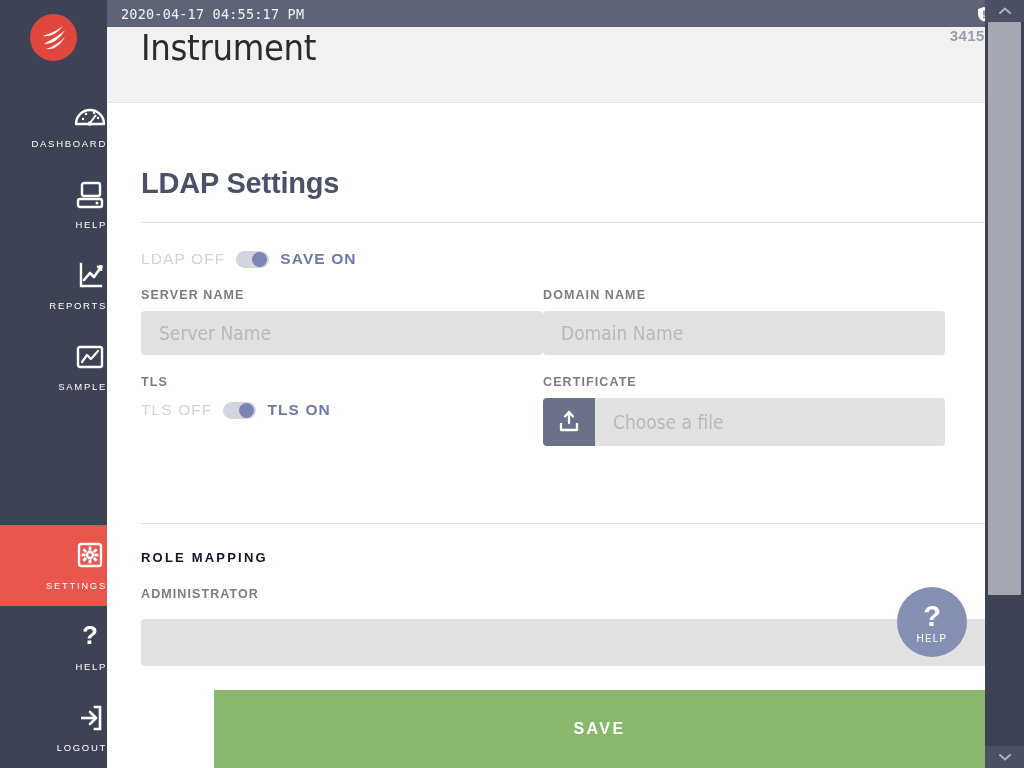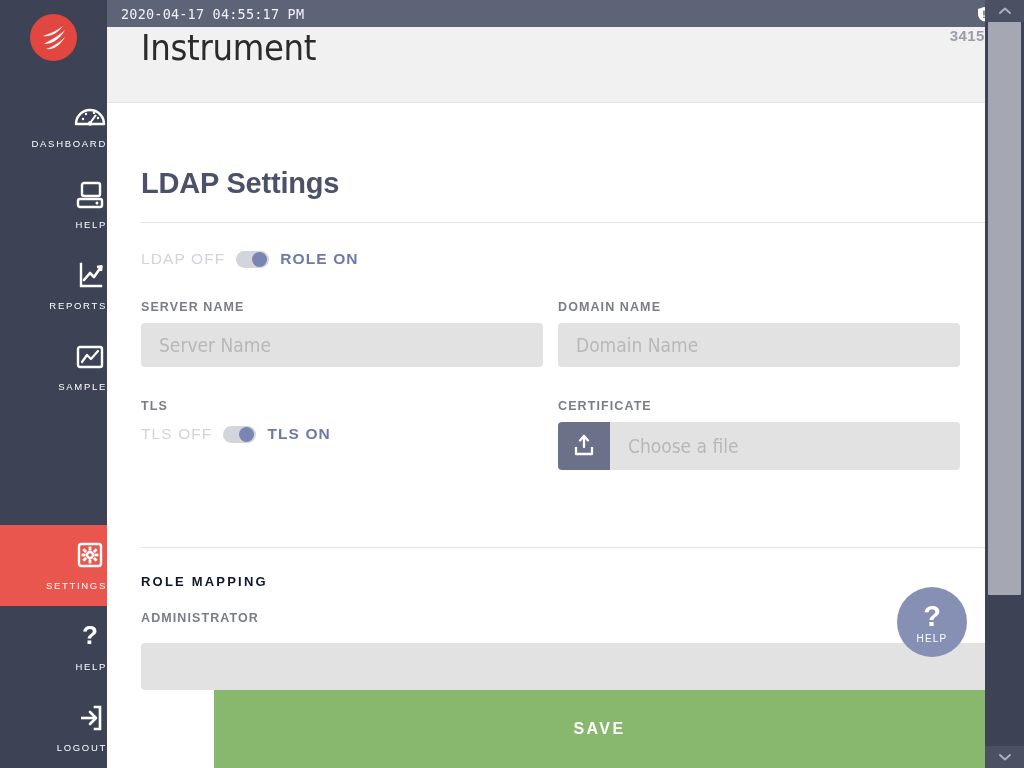--- a/index.html
+++ b/index.html
@@ -125,22 +125,22 @@
     flex:0 0 33px;
   }
   .switch .knob {
     position:absolute; top:1px; left:16px;
     width:15px; height:15px; border-radius:50%;
     background:#7b85b4;
   }
 
   
   .field-grid {
-    display:grid; grid-template-columns:402px 402px; column-gap:15px;
-    margin-top:32px;
+    display:grid; grid-template-columns:402px 402px; 
+    margin-top:20px;
   }
   .field-label {
     font-size:12.5px; font-weight:bold; color:#7a7d88;
     letter-spacing:1.1px; margin-bottom:9px; display:block;
   }
   .field-block { margin-bottom:0; }
   .text-input {
     width:100%; height:44px;
     background:#e2e2e2; border:none; border-radius:4px;
     padding:0 18px;
@@ -359,21 +359,21 @@
 
       <div class="page-title">LDAP Settings</div>
       <div class="hr"></div>
 
 
       <div class="toggle-row">
         <span class="toggle-off-label">LDAP OFF</span>
         <span class="switch">
           <span class="knob"></span>
         </span>
-        <span class="toggle-on-label">ROLE ON</span>
+        <span class="toggle-on-label">SAVE ON</span>
       </div>
 
       <div class="field-grid">
         <div class="field-block">
           <label class="field-label">SERVER NAME</label>
           <input class="text-input" type="text" placeholder="Server Name" style="">
         </div>
         <div class="field-block">
           <label class="field-label">DOMAIN NAME</label>
           <input class="text-input" type="text" placeholder="Domain Name" style="">

